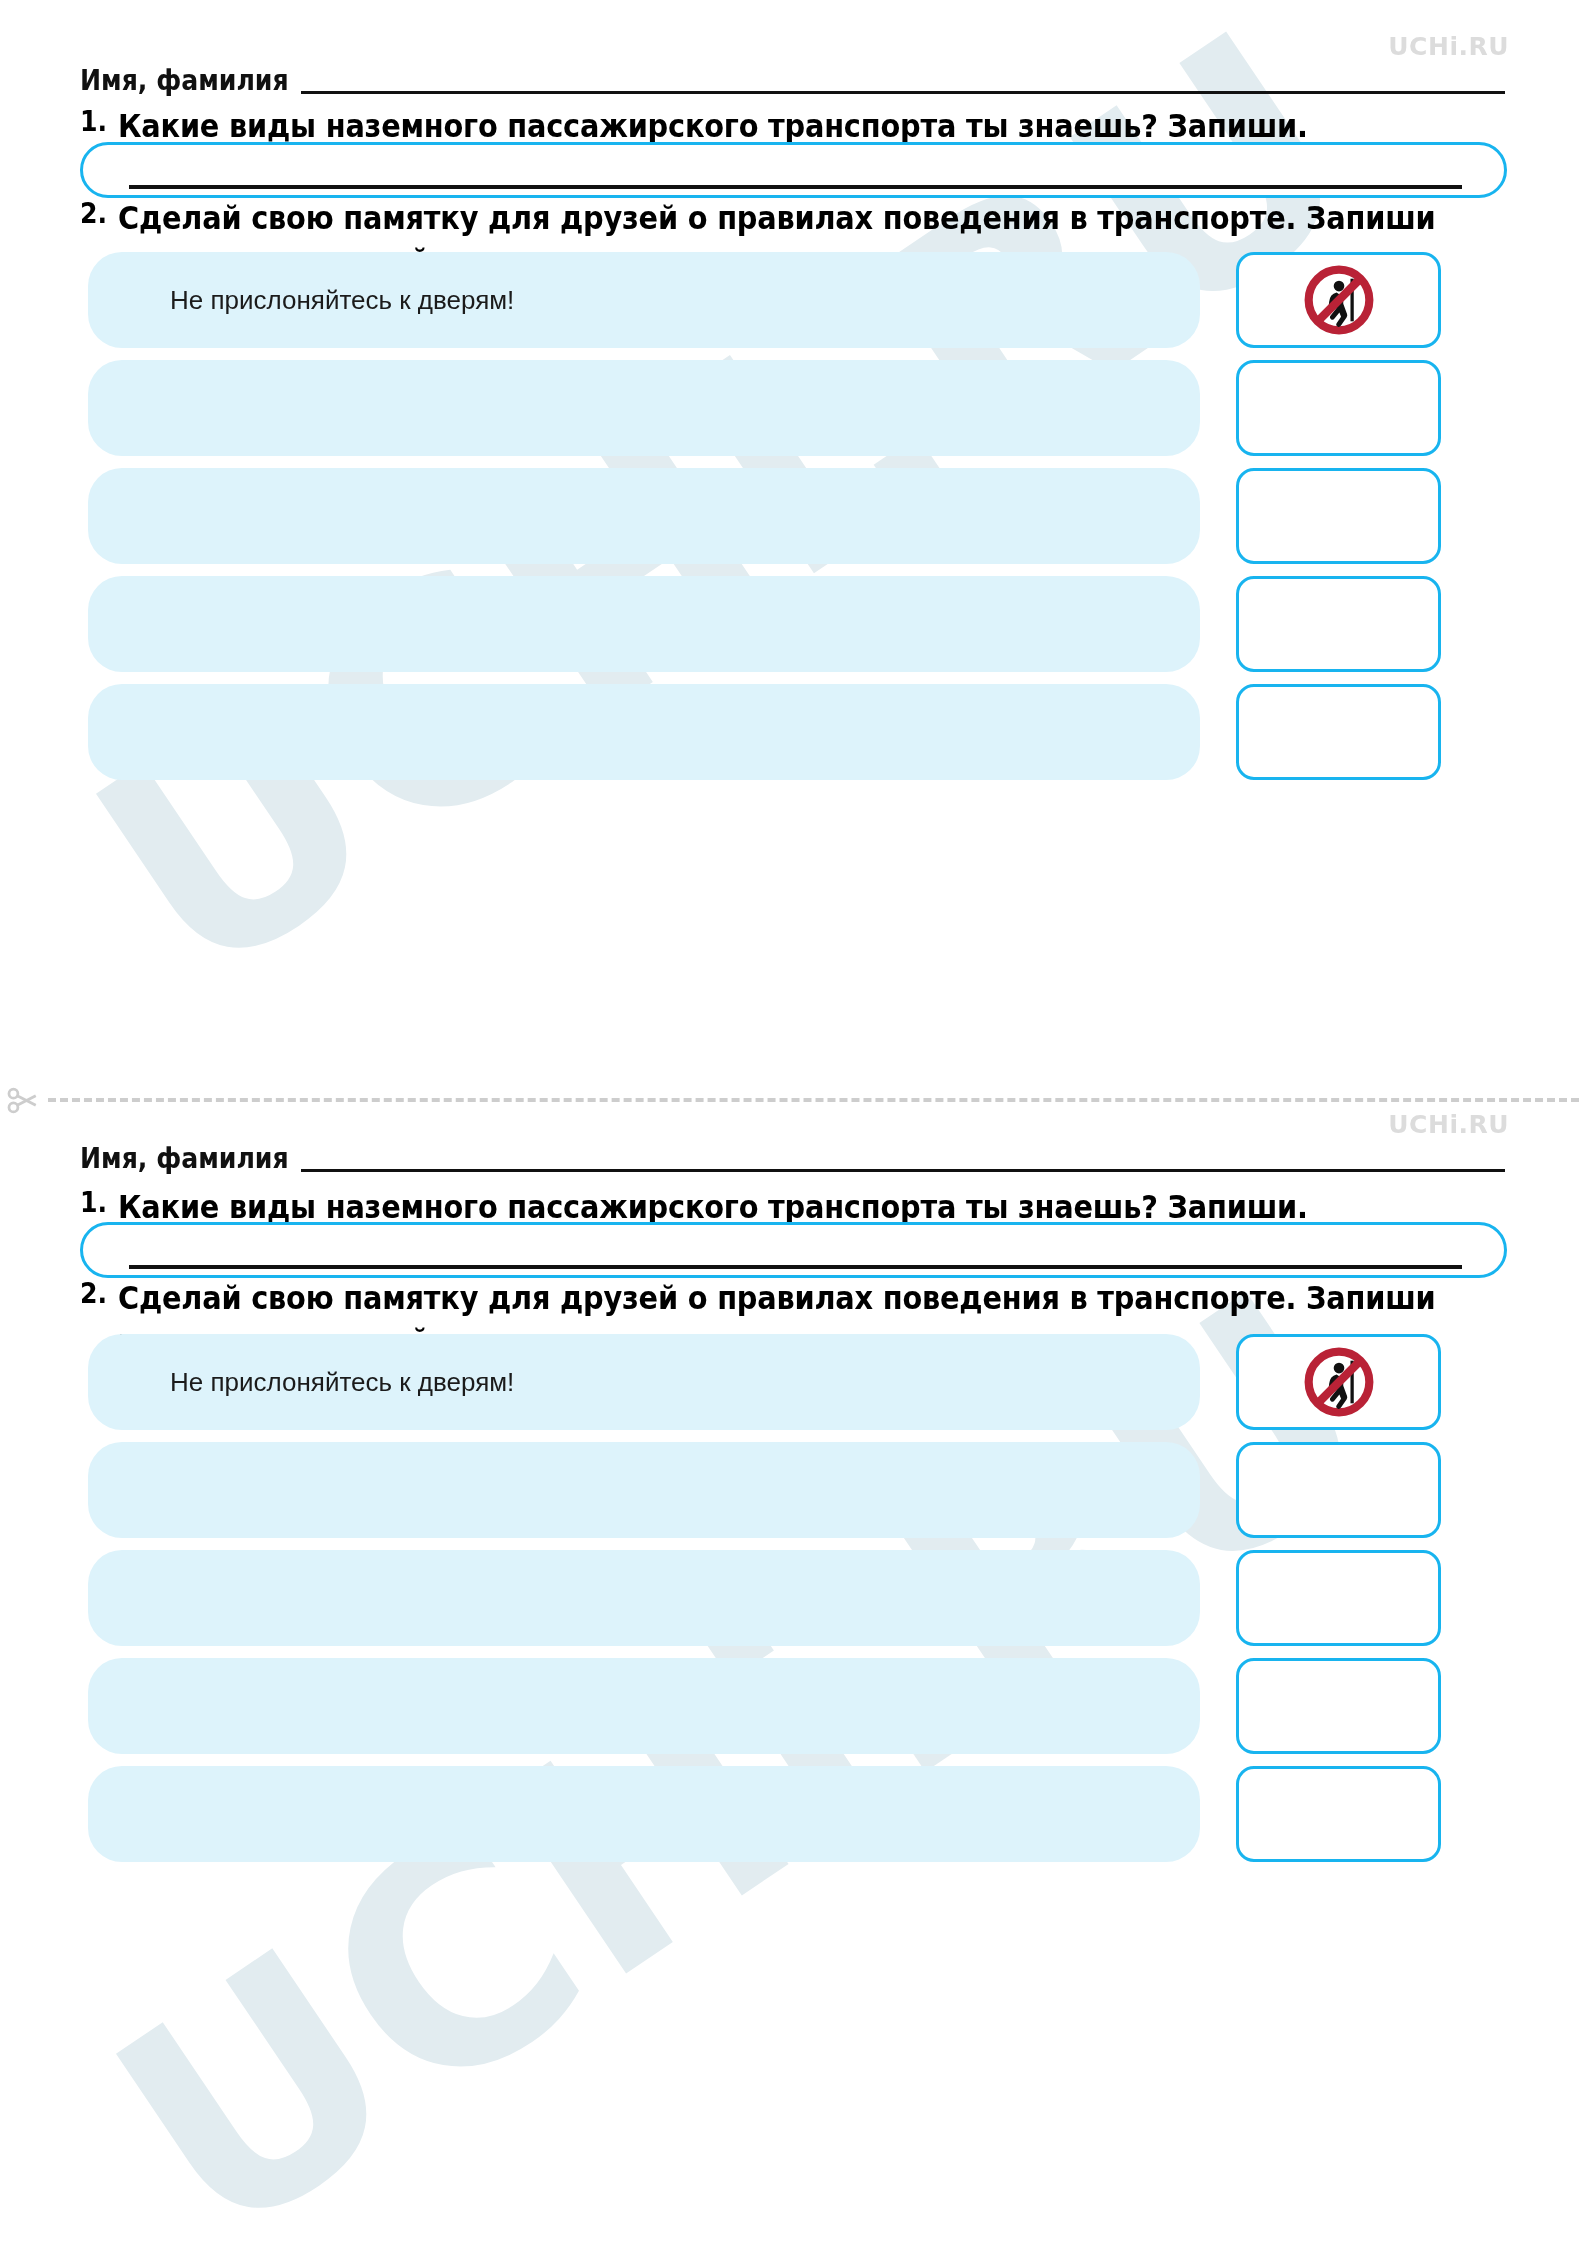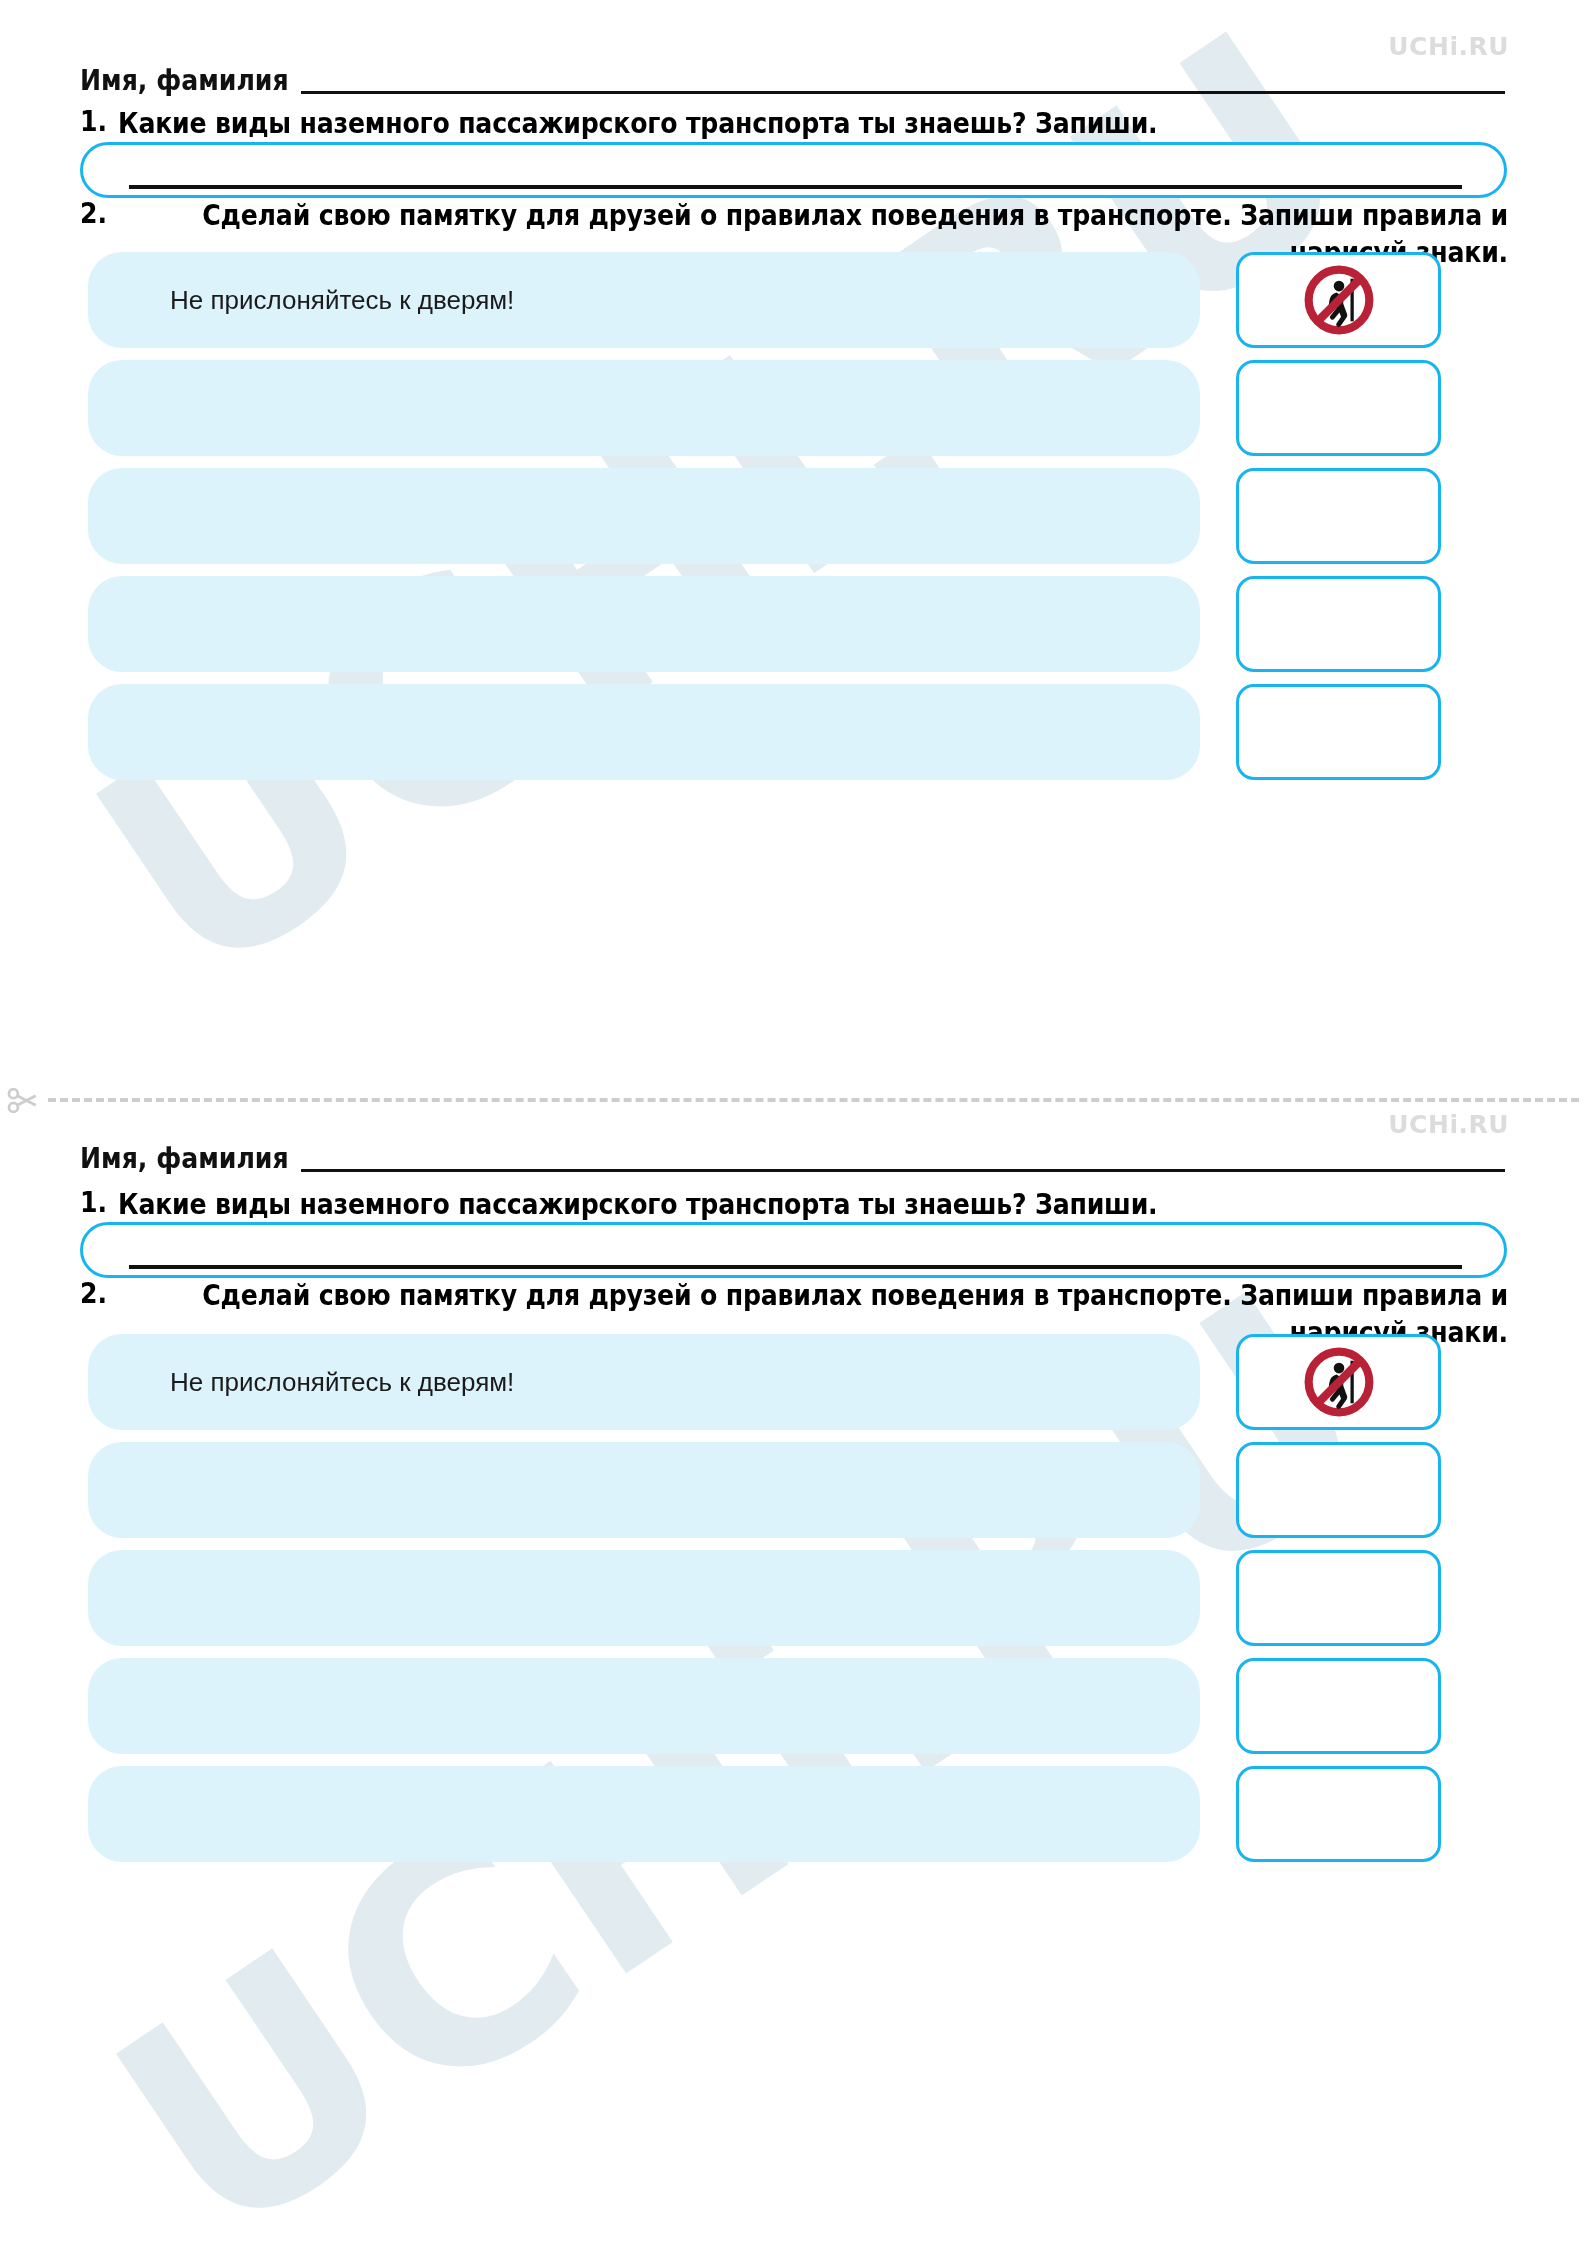--- a/index.html
+++ b/index.html
@@ -107,25 +107,24 @@
     font-family: "DejaVu Sans Condensed", "Liberation Sans Narrow", "Liberation Sans", sans-serif;
     font-weight: 700;
     font-size: 28px;
     color: #000000;
     width: 38px;
     flex: none;
   }
   .q-text {
     font-family: "DejaVu Sans Condensed", "Liberation Sans Narrow", "Liberation Sans", sans-serif;
     font-weight: 700;
-    font-size: 28px;
+    font-size: 32px;
     line-height: 1.33;
     color: #000000;
     letter-spacing: -0.2px;
-    text-align: right;
   }
 
   
   .answer-box {
     position: absolute;
     left: 80px;
     width: 1427px;
     height: 56px;
     border: 3px solid #18b4ef;
     border-radius: 28px;

